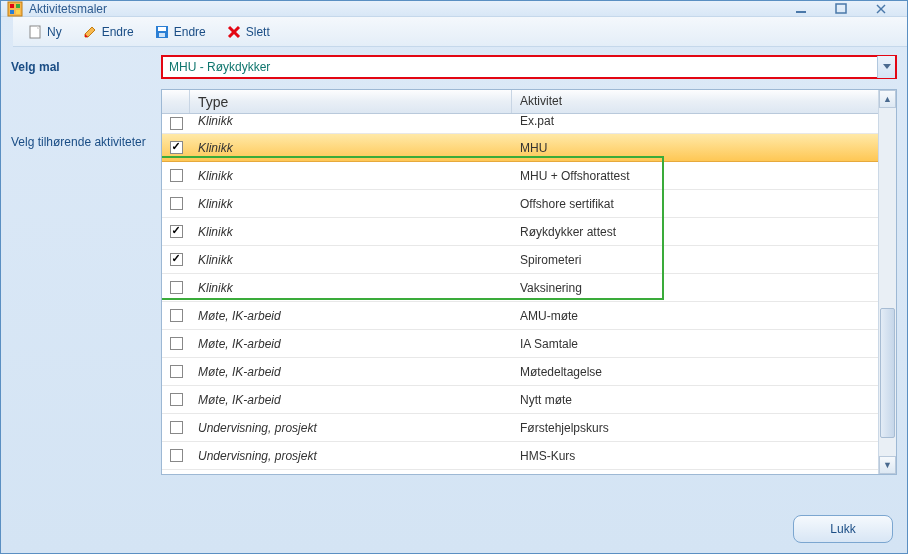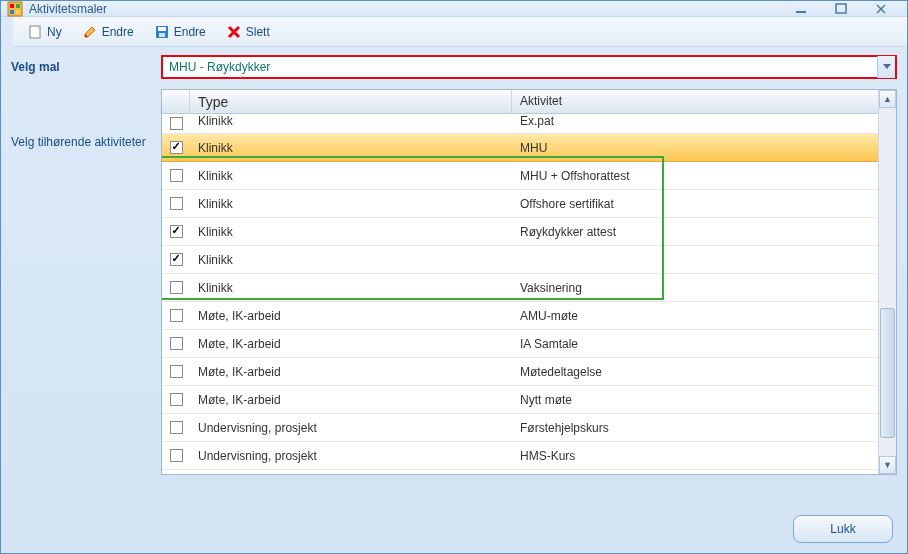--- a/index.html
+++ b/index.html
@@ -175,20 +175,21 @@
       width: 28px;
       display: flex;
       align-items: center;
       justify-content: center;
     }
     .cell-type {
       width: 322px;
       padding: 0 8px;
       color: #333;
       font-size: 12px;
+      font-style: italic;
     }
     .cell-activity {
       flex: 1;
       padding: 0 8px;
       color: #333;
       font-size: 12px;
     }
     .checkbox {
       width: 13px;
       height: 13px;
@@ -401,20 +402,21 @@
                   <div class="checkbox checked"></div>
                 </div>
                 <div class="cell-type cell-text">Klinikk</div>
                 <div class="cell-activity cell-text">Røykdykker attest</div>
               </div>
               <div class="grid-row">
                 <div class="cell-check">
                   <div class="checkbox checked"></div>
                 </div>
                 <div class="cell-type cell-text">Klinikk</div>
+                <div class="cell-activity cell-text">Spirometeri</div>
               </div>
               <div class="grid-row">
                 <div class="cell-check">
                   <div class="checkbox"></div>
                 </div>
                 <div class="cell-type cell-text">Klinikk</div>
                 <div class="cell-activity cell-text">Vaksinering</div>
               </div>
               <div class="grid-row">
                 <div class="cell-check">

